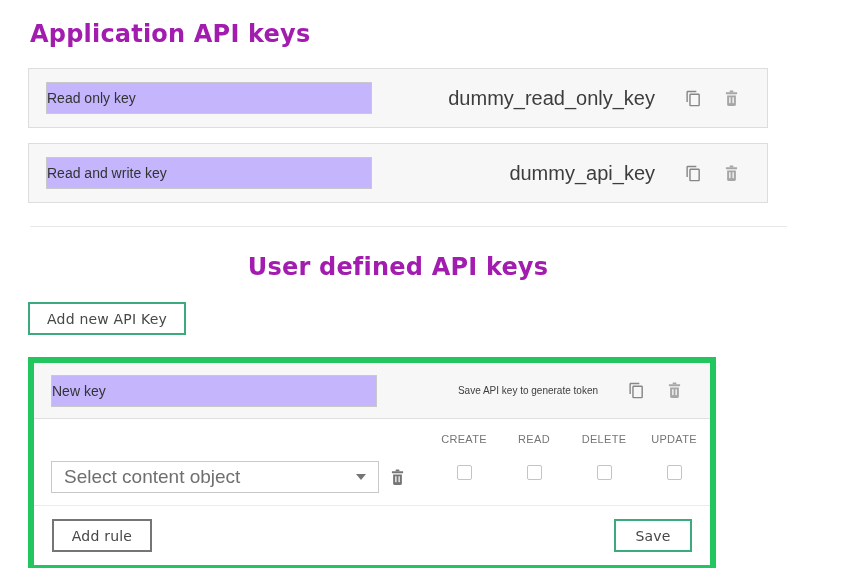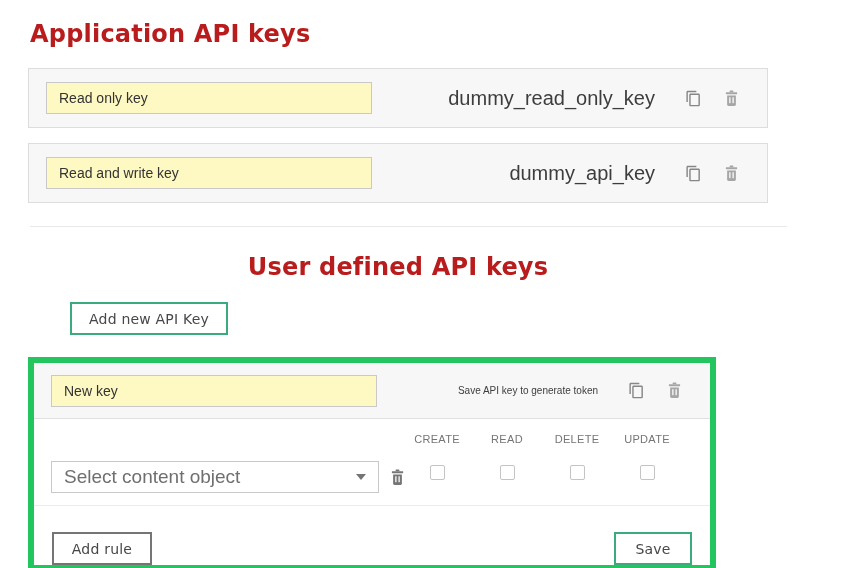--- a/index.html
+++ b/index.html
@@ -6,84 +6,84 @@
   html, body { margin: 0; padding: 0; background: #ffffff; }
   body {
     width: 846px; height: 568px; overflow: hidden;
     font-family: "Liberation Sans", sans-serif;
     color: #424242;
   }
   .page { padding: 20px 0 0 28px; width: 768px; }
 
   h1 {
     font-family: "DejaVu Sans", "Liberation Sans", sans-serif;
-    font-size: 24px; font-weight: 700; color: #b91c1c;
+    font-size: 24px; font-weight: 700; color: #a21caf;
     letter-spacing: 0.2px; line-height: 28px; margin: 0;
   }
   .title-app { margin: 0 0 20px 2px; }
   .title-user { margin: 26px 0 21px 0; text-align: center; }
 
   .key-row {
     width: 740px; height: 60px; background: #f7f7f7;
     border: 1px solid #dddddd;
     display: flex; align-items: center;
     padding: 0 28px 0 17px; margin-bottom: 15px;
   }
   .key-input {
-    width: 326px; height: 32px; background: #fef9c3;
-    border: 1px solid #c9c9c9; padding: 0 12px;
+    width: 326px; height: 32px; background: #c4b5fd;
+    border: 1px solid #c9c9c9; padding: 0 0;
     font-family: "Liberation Sans", sans-serif;
     font-size: 14px; color: #333333; outline: none;
   }
   .row-right { margin-left: auto; display: flex; align-items: center; }
   .key-value { font-size: 20px; color: #3d3d3d; }
   .icon-btn { display: inline-flex; align-items: center; cursor: pointer; background: none; border: none; padding: 0; }
   .icon-copy { margin-left: 30px; }
   .icon-trash { margin-left: 22px; }
 
   .divider { width: 757px; height: 1px; background: #e9e9e9; margin: 23px 0 0 2px; }
 
   .btn {
     display: flex; align-items: center; justify-content: center;
     height: 33px; background: #ffffff; cursor: pointer;
     font-family: "DejaVu Sans", "Liberation Sans", sans-serif;
     font-size: 14px; color: #474747; letter-spacing: 0.2px;
   }
-  .btn-green { border: 2px solid #3bab7e; margin-left: 42px; }
+  .btn-green { border: 2px solid #3bab7e; }
   .btn-gray  { border: 2px solid #757575; }
   .add-key-btn { width: 158px; margin-bottom: 22px; }
 
   .card { width: 688px; border: 6px solid #22c55e; }
   .card-top {
     height: 56px; background: #f7f7f7; border-bottom: 1px solid #e0e0e0;
     display: flex; align-items: center; padding: 0 28px 0 17px;
   }
   .hint-text { font-size: 10px; color: #3d3d3d; }
 
   .card-rule { position: relative; height: 86px; background: #ffffff; }
   .select-box {
     position: absolute; left: 17px; top: 42px; width: 328px; height: 32px;
     border: 1px solid #c9c9c9; background: #ffffff;
     display: flex; align-items: center; padding: 0 12px; cursor: pointer;
   }
   .select-text { font-size: 19px; color: #6f6f6f; }
   .caret { margin-left: auto; display: inline-flex; }
   .rule-trash { position: absolute; left: 356px; top: 50px; }
 
-  .perms { position: absolute; top: 14px; right: 28px; display: flex; }
+  .perms { position: absolute; top: 14px; right: 1px; display: flex; }
   .perm-col { width: 70px; text-align: center; }
   .perm-label { font-size: 11px; color: #757575; letter-spacing: 0.3px; }
   .checkbox {
     width: 15px; height: 15px; border: 1px solid #c4c4c4; border-radius: 2px;
     background: #ffffff; margin: 20px auto 0; cursor: pointer;
   }
 
   .card-actions {
     height: 60px; border-top: 1px solid #ececec; background: #ffffff;
-    display: flex; align-items: flex-end; justify-content: space-between;
+    display: flex; align-items: center; justify-content: space-between;
     padding: 0 18px 0 18px;
   }
   .add-rule-btn { width: 100px; }
   .save-btn { width: 78px; }
 </style>
 </head>
 <body>
 
 <div class="page">
 

